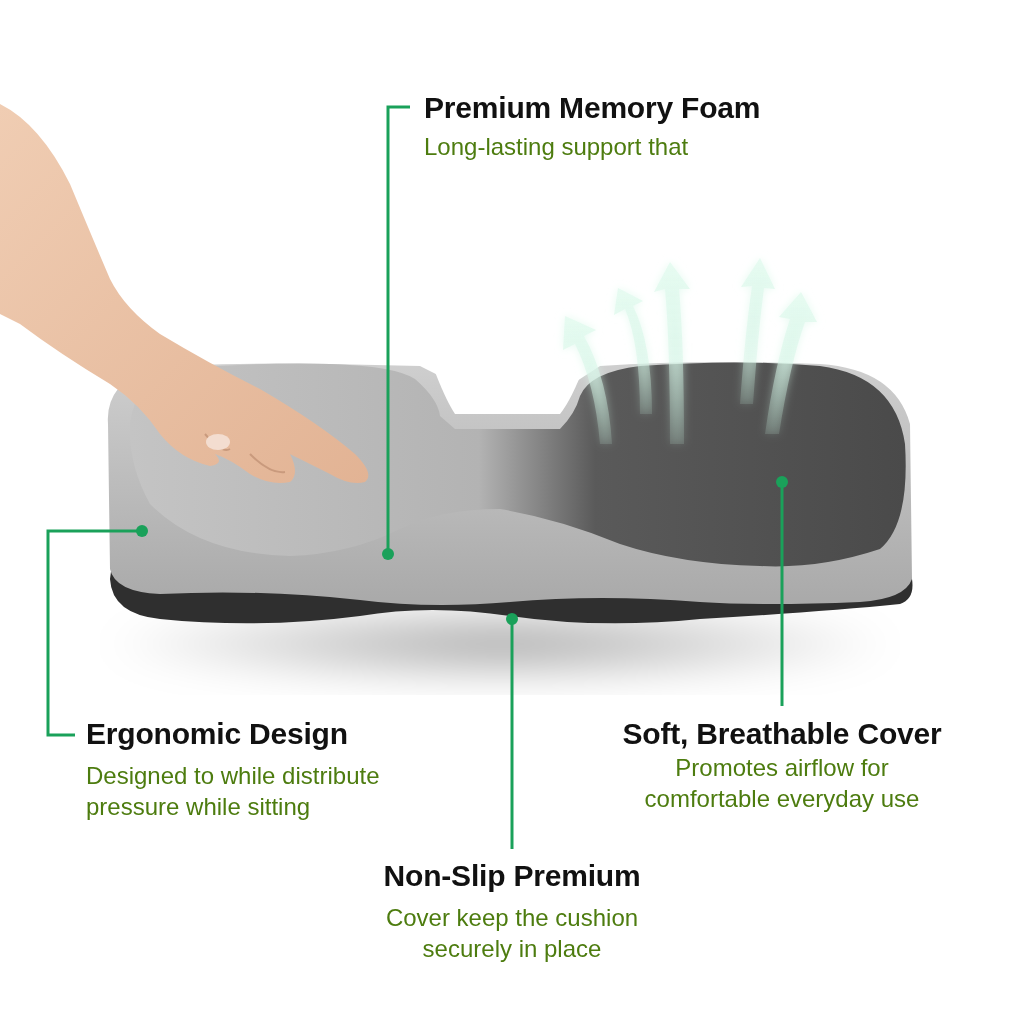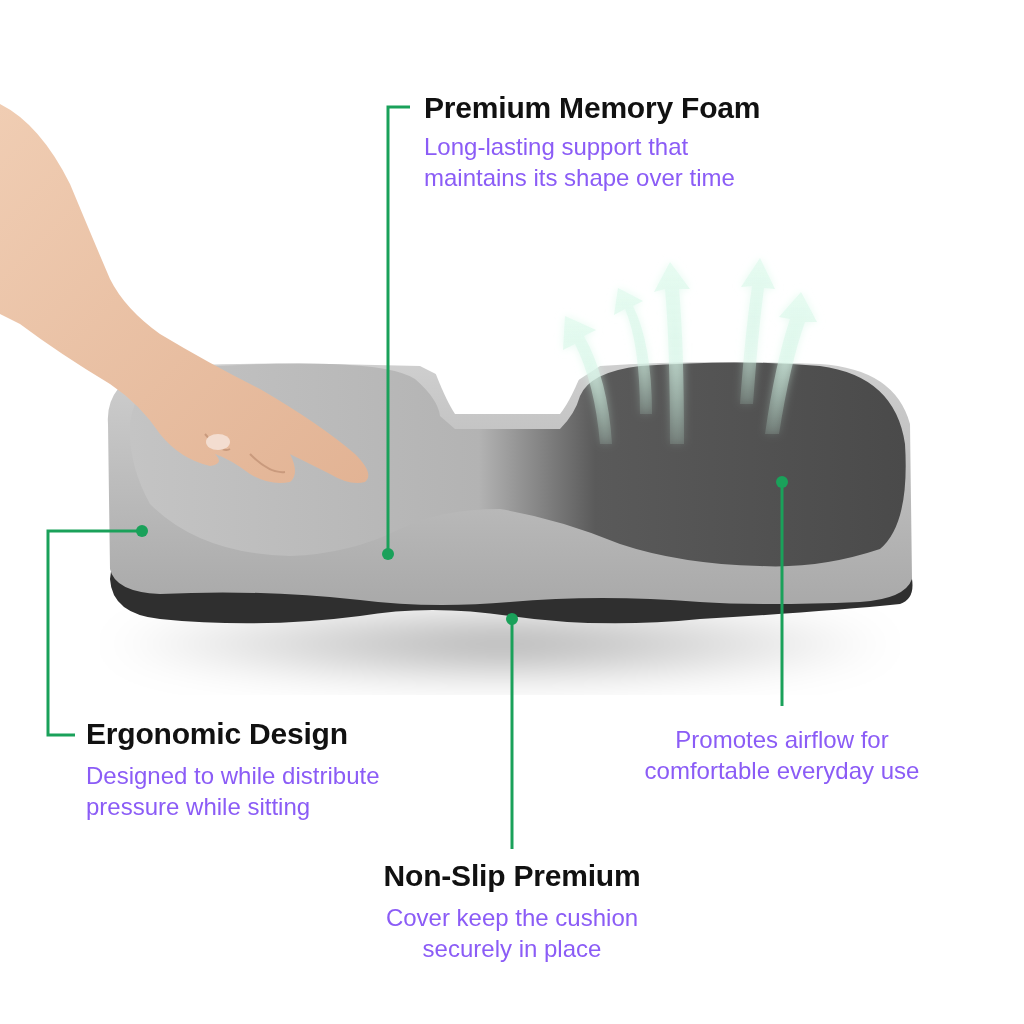--- a/index.html
+++ b/index.html
@@ -1,21 +1,21 @@
 <!DOCTYPE html>
 <html><head>
 <meta charset="utf-8">
 <style>
   html, body { margin:0; padding:0; }
   body { width:1024px; height:1024px; background:#ffffff; position:relative; overflow:hidden; font-family:"Liberation Sans", "DejaVu Sans", sans-serif; }
   .stage { position:absolute; left:0; top:4px; width:1024px; height:1024px; }
   svg.art { position:absolute; left:0; top:0; }
   .callout { position:absolute; color:#111; }
   .callout .title { font-weight:700; font-size:30px; letter-spacing:-0.2px; line-height:36px; white-space:nowrap; }
-  .callout .desc { font-size:24px; line-height:31px; color:#8b5cf6; white-space:nowrap; }
+  .callout .desc { font-size:24px; line-height:31px; color:#4d7c0f; white-space:nowrap; }
   .center { text-align:center; }
   .left { text-align:left; }
 </style>
 </head>
 <body>
 
 <div class="stage">
 
   <svg class="art" width="1024" height="1024" viewBox="0 0 1024 1024">
     <defs>
@@ -88,31 +88,31 @@
       <circle cx="388" cy="550" r="6"></circle>
       <circle cx="142" cy="527" r="6"></circle>
       <circle cx="782" cy="478" r="6"></circle>
       <circle cx="512" cy="615" r="6"></circle>
     </g>
   </svg>
 
   <div class="callout left" style="left:424px; top:86px;">
     <div class="title">Premium Memory Foam</div>
     <div class="desc" style="margin-top:5px;">Long-lasting support that</div>
-    <div class="desc">maintains its shape over time</div>
   </div>
 
   <div class="callout left" style="left:86px; top:712px;">
     <div class="title">Ergonomic Design</div>
     <div class="desc" style="margin-top:8px;">Designed to while distribute</div>
     <div class="desc">pressure while sitting</div>
   </div>
 
   <div class="callout center" style="left:582px; width:400px; top:712px;">
-    <div class="desc" style="margin-top:8px;">Promotes airflow for</div>
+    <div class="title">Soft, Breathable Cover</div>
+    <div class="desc" style="margin-top:0;">Promotes airflow for</div>
     <div class="desc">comfortable everyday use</div>
   </div>
 
   <div class="callout center" style="left:312px; width:400px; top:854px;">
     <div class="title">Non-Slip Premium</div>
     <div class="desc" style="margin-top:8px;">Cover keep the cushion</div>
     <div class="desc">securely in place</div>
   </div>
 
 </div>

